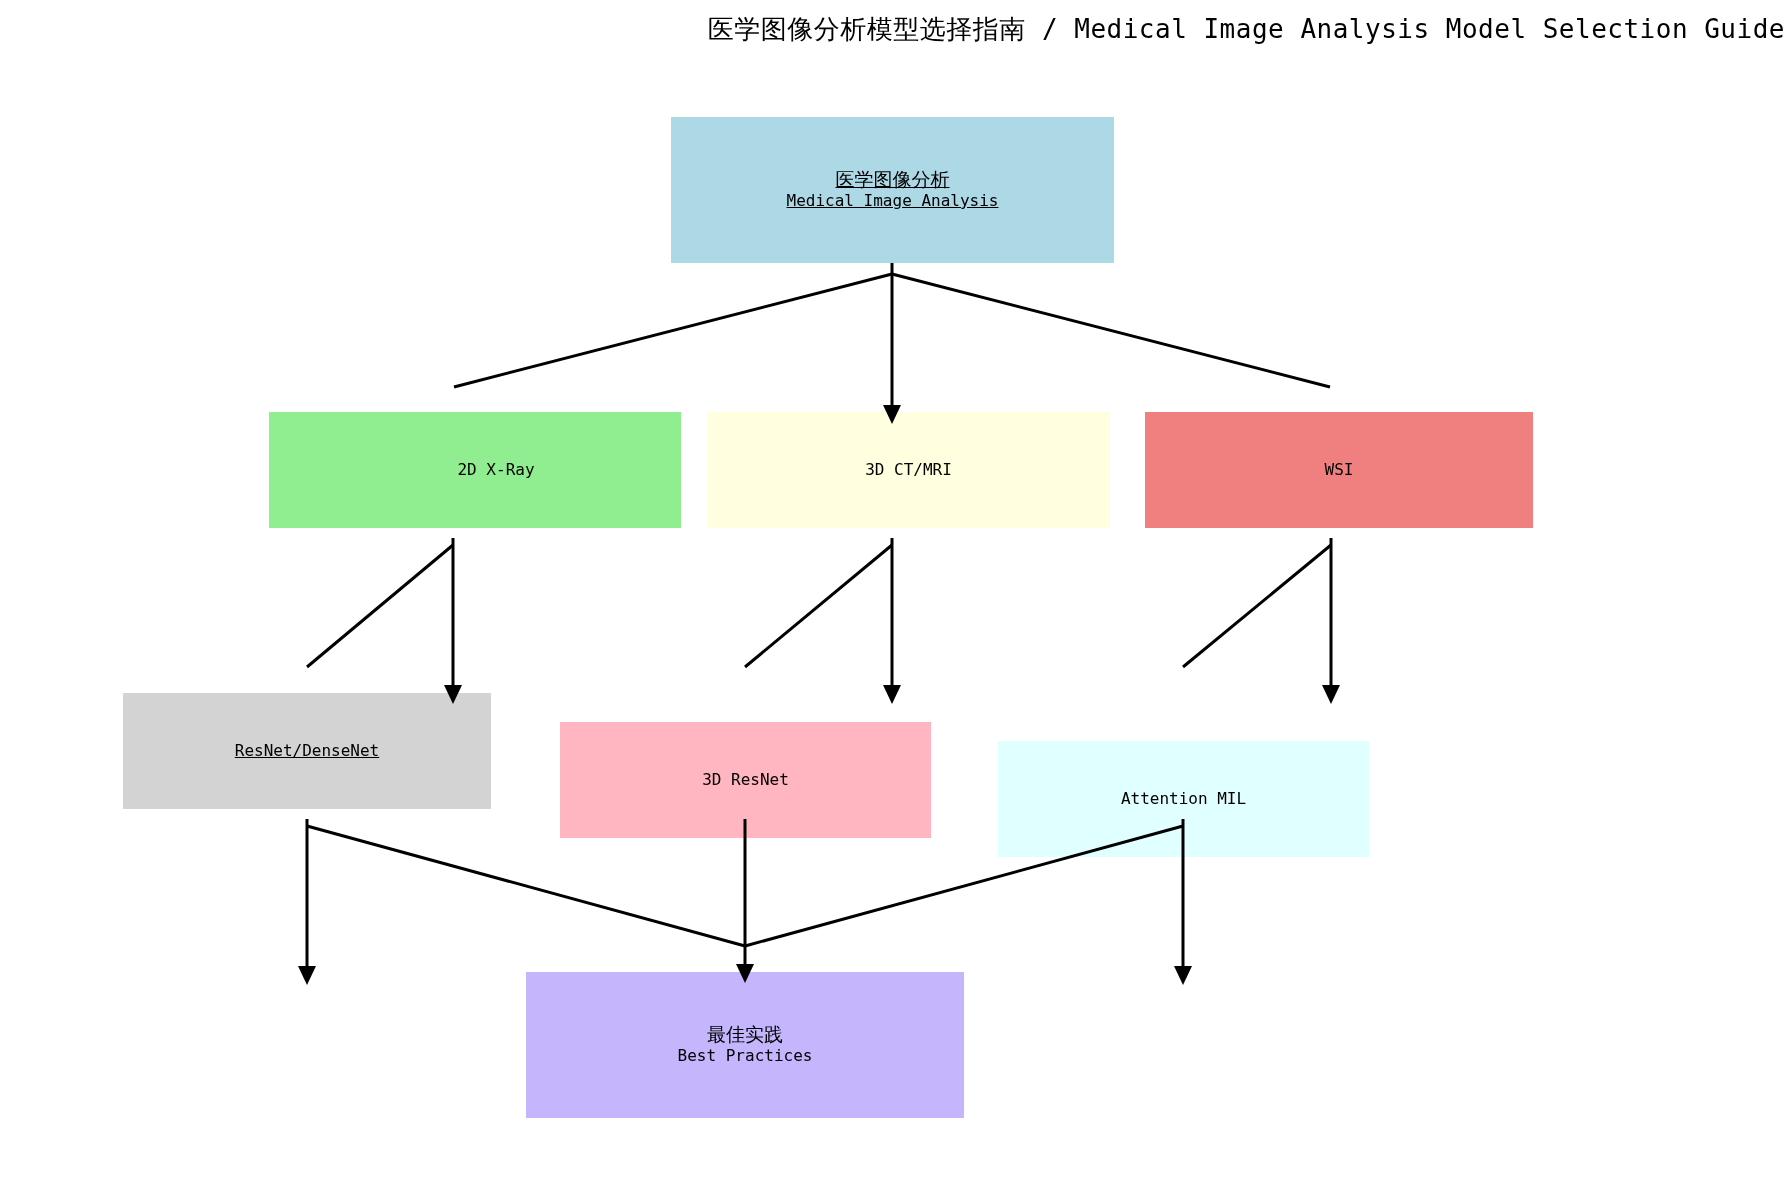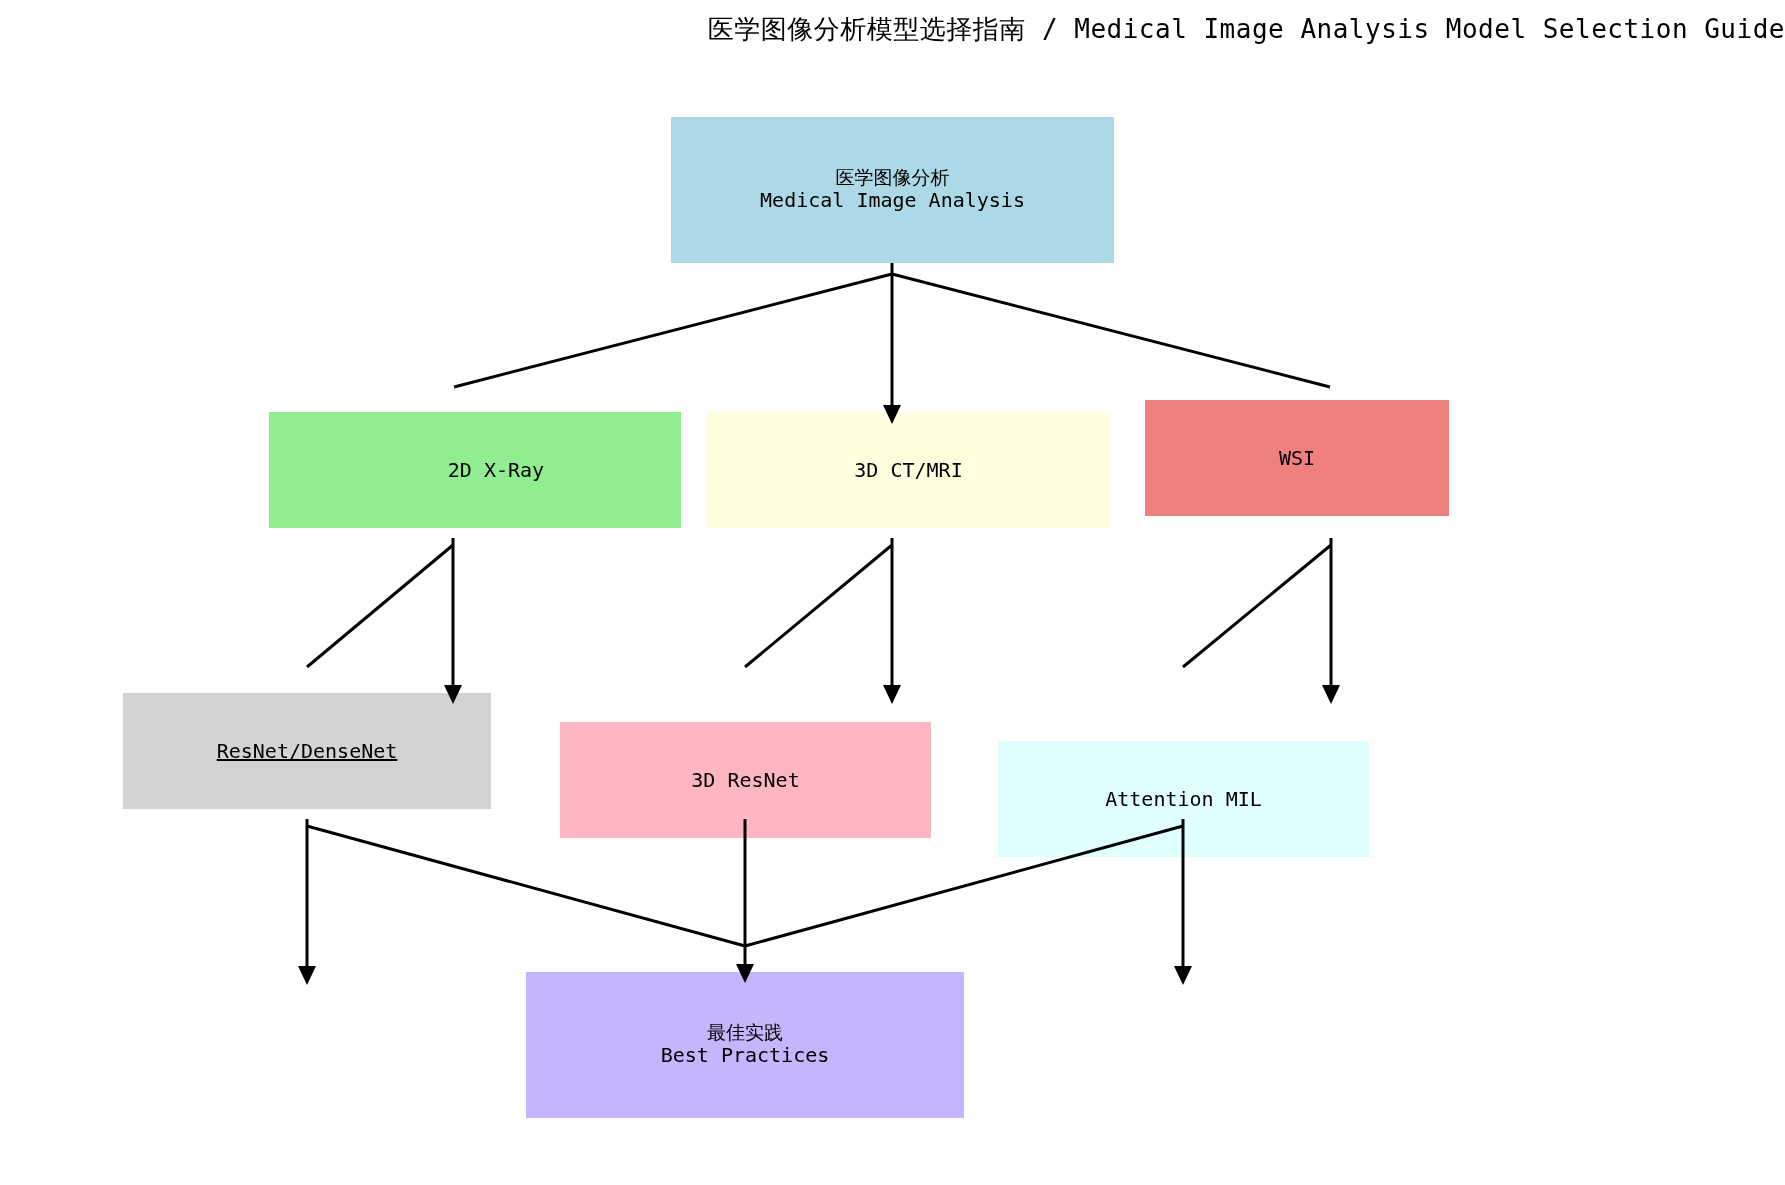--- a/index.html
+++ b/index.html
@@ -34,28 +34,28 @@
     justify-content: center;
     text-align: center;
     font-size: 16px;
     line-height: 1.25;
   }
   .node .zh {
     font-size: 19px;
     line-height: 1.15;
   }
   .node .en {
-    font-size: 20px;
+    font-size: 16px;
     line-height: 1.25;
   }
   
-  #node-root            { left: 671px;  top: 117px; width: 443px; height: 146px; }
+  #node-root            { left: 671px;  top: 117px; width: 443px; height: 146px; text-decoration: underline; }
   #node-xray            { left: 269px;  top: 412px; width: 370px; height: 116px; padding-left: 42px; }
   #node-ctmri           { left: 707px;  top: 412px; width: 403px; height: 116px; }
-  #node-wsi             { left: 1145px; top: 400px; width: 304px; height: 116px; }
+  #node-wsi             { left: 1145px; top: 412px; width: 388px; height: 116px; }
   #node-resnet          { left: 123px;  top: 693px; width: 368px; height: 116px; }
   #node-resnet3d        { left: 560px;  top: 693px; width: 371px; height: 116px; }
   #node-attnmil         { left: 998px;  top: 693px; width: 371px; height: 116px; margin-top: 48px; }
   #node-best            { left: 526px;  top: 972px; width: 438px; height: 146px; }
   #connector-layer {
     position: absolute;
     left: 0;
     top: 0;
     pointer-events: none;
   }

